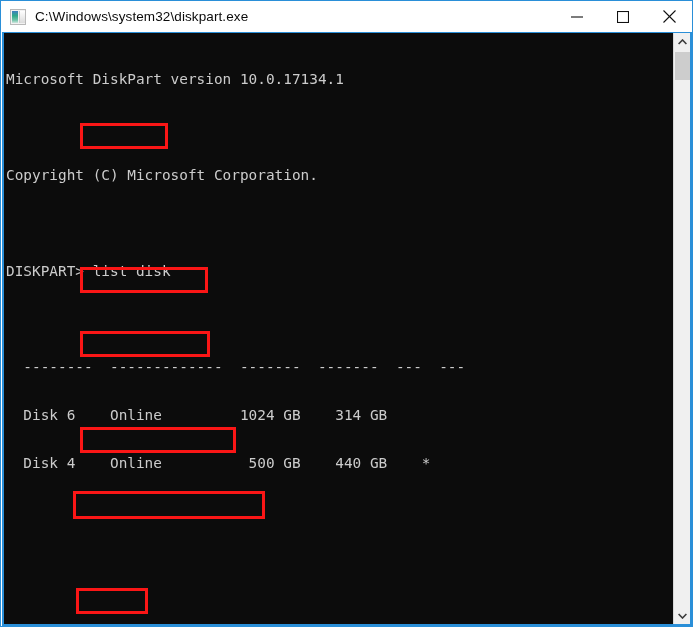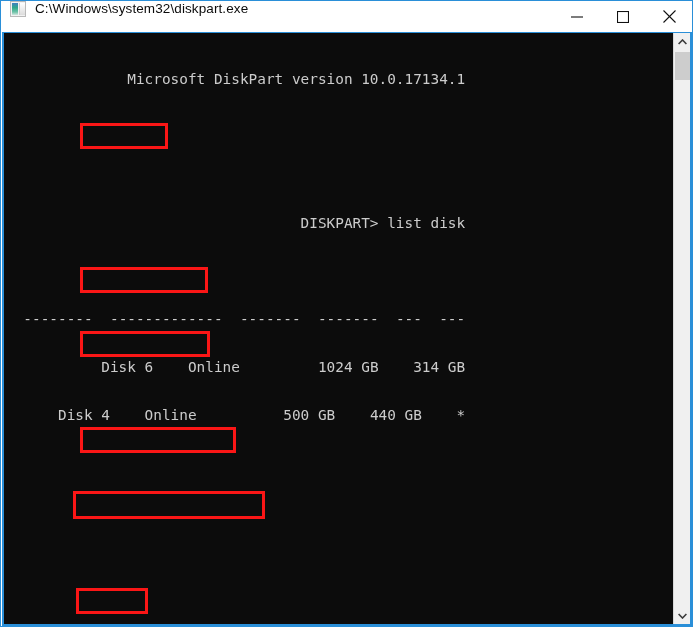--- a/index.html
+++ b/index.html
@@ -26,20 +26,21 @@
   }
 
   
   .titlebar {
     position: absolute;
     left: 0; top: 0;
     width: 691px;
     height: 31px;
     background: #ffffff;
     display: flex;
+    align-items: center;
   }
   .title-icon {
     width: 16px;
     height: 16px;
     margin-left: 9px;
     margin-right: 9px;
     flex: 0 0 auto;
     position: relative;
     background: #f2f2f2;
     border: 1px solid #b9b9b9;
@@ -106,21 +107,21 @@
     position: absolute;
     left: 2px;
     top: 6px;
     font-family: "DejaVu Sans Mono", "Liberation Mono", monospace;
     font-size: 14.4px;
     line-height: 16px;
     color: #cccccc;
     white-space: pre;
     letter-spacing: 0px;
   }
-  .term .line { height: 16px; text-align: right; }
+  .term .line { height: 16px; }
 
   
   .hl {
     position: absolute;
     border: 3px solid #fb1616;
     box-sizing: border-box;
     pointer-events: none;
   }
 
   
@@ -186,20 +187,21 @@
       </div>
     </div>
   </div>
 
   <div class="console-wrap">
 
     <div class="console">
       <div class="term">
         <div class="line">Microsoft DiskPart version 10.0.17134.1</div>
         <div class="line"></div>
+        <div class="line">Copyright (C) Microsoft Corporation.</div>
         <div class="line"></div>
         <div class="line">DISKPART&gt; list disk</div>
         <div class="line"></div>
         <div class="line">  --------  -------------  -------  -------  ---  ---</div>
         <div class="line">  Disk 6    Online         1024 GB    314 GB</div>
         <div class="line">  Disk 4    Online          500 GB    440 GB    *</div>
         
         
         
         

